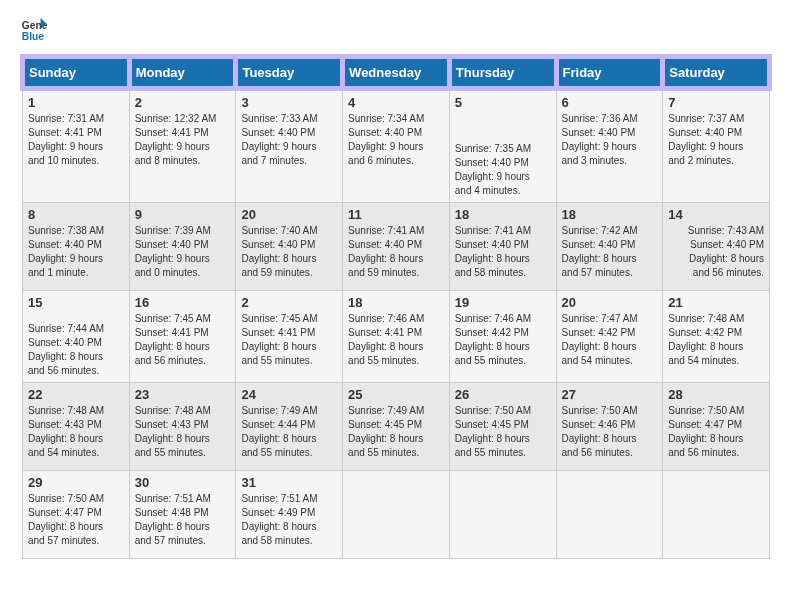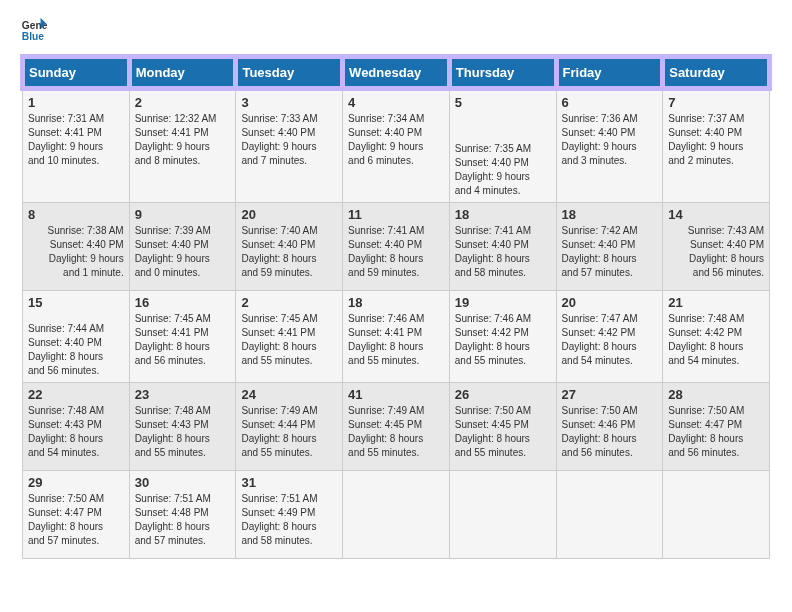--- a/index.html
+++ b/index.html
@@ -154,21 +154,21 @@
           <span class="day-num">7</span>
           <div class="day-info" style="white-space: pre-line;">Sunrise: 7:37 AM
 Sunset: 4:40 PM
 Daylight: 9 hours
 and 2 minutes.</div>
         </td>
       </tr>
       <tr>
         <td>
           <span class="day-num">8</span>
-          <div class="day-info" style="white-space: pre-line; text-align: right;">Sunrise: 7:38 AM
+          <div class="day-info" style="white-space: pre-line;">Sunrise: 7:38 AM
 Sunset: 4:40 PM
 Daylight: 9 hours
 and 1 minute.</div>
         </td>
         <td>
           <span class="day-num">9</span>
           <div class="day-info" style="white-space: pre-line;">Sunrise: 7:39 AM
 Sunset: 4:40 PM
 Daylight: 9 hours
 and 0 minutes.</div>
@@ -276,21 +276,21 @@
 and 55 minutes.</div>
         </td>
         <td>
           <span class="day-num">24</span>
           <div class="day-info" style="white-space: pre-line;">Sunrise: 7:49 AM
 Sunset: 4:44 PM
 Daylight: 8 hours
 and 55 minutes.</div>
         </td>
         <td>
-          <span class="day-num">41</span>
+          <span class="day-num">25</span>
           <div class="day-info" style="white-space: pre-line;">Sunrise: 7:49 AM
 Sunset: 4:45 PM
 Daylight: 8 hours
 and 55 minutes.</div>
         </td>
         <td>
           <span class="day-num">26</span>
           <div class="day-info" style="white-space: pre-line;">Sunrise: 7:50 AM
 Sunset: 4:45 PM
 Daylight: 8 hours

